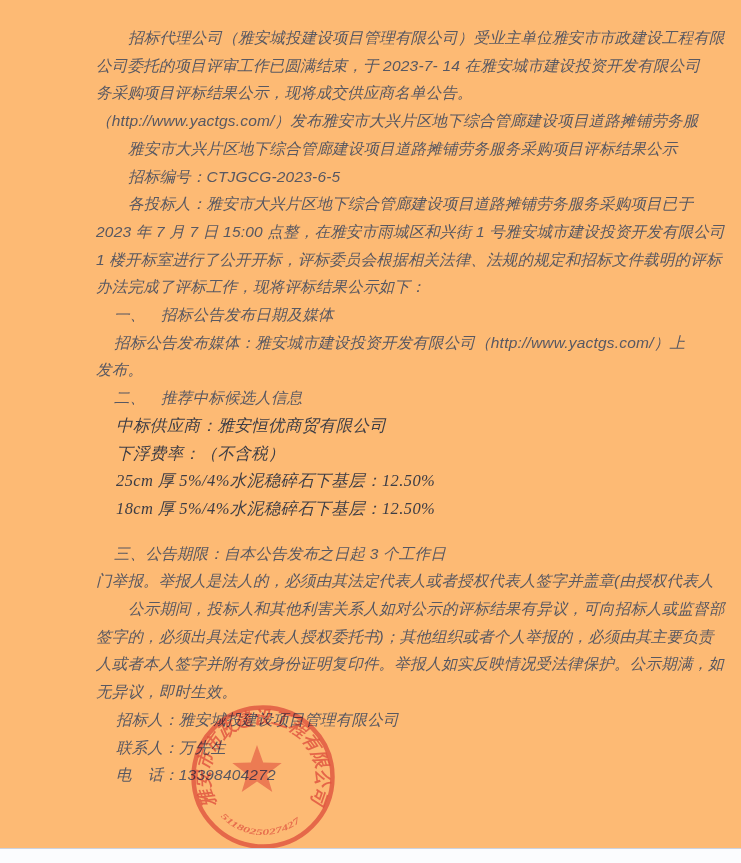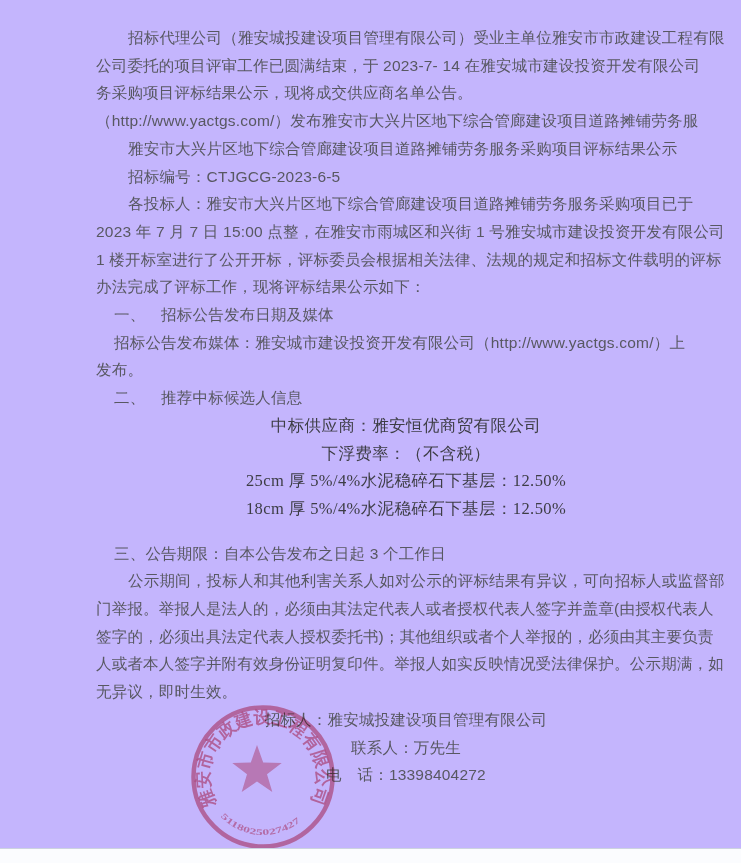--- a/index.html
+++ b/index.html
@@ -6,39 +6,40 @@
   html, body { width: 741px; height: 863px; }
   body {
     font-family: "Liberation Sans", sans-serif;
     background: #ffffff;
     position: relative;
     overflow: hidden;
   }
   .page {
     position: absolute;
     inset: 0;
-    background: #c4b5fd;
+    background: #fdba74;
     overflow: hidden;
+    font-style: italic;
   }
   .text-block {
     position: absolute;
     left: 96px;
     top: 24px;
     width: 600px;
   }
   .line {
     font-size: 15.5px;
     line-height: 27.7px;
     color: #585862;
     letter-spacing: 0.2px;
     white-space: nowrap;
   }
   .indent      { padding-left: 32px; }
   .indent-list { padding-left: 18px; }
-  .indent-sm   { padding-left: 20px; text-align: center; }
+  .indent-sm   { padding-left: 20px; }
   .gap-before  { margin-top: 17px; }
   .serif {
     font-family: "Liberation Serif", serif;
     font-size: 16.5px;
     color: #3d3d45;
     letter-spacing: 0.4px;
   }
   .seal {
     position: absolute;
     left: 183px;
@@ -86,22 +87,22 @@
       <p class="line">办法完成了评标工作，现将评标结果公示如下：</p>
       <p class="line indent-list">一、　招标公告发布日期及媒体</p>
       <p class="line indent-list">招标公告发布媒体：雅安城市建设投资开发有限公司（http://www.yactgs.com/）上</p>
       <p class="line">发布。</p>
       <p class="line indent-list">二、　推荐中标候选人信息</p>
       <p class="line indent-sm serif">中标供应商：雅安恒优商贸有限公司</p>
       <p class="line indent-sm serif">下浮费率：（不含税）</p>
       <p class="line indent-sm serif">25cm 厚 5%/4%水泥稳碎石下基层：12.50%</p>
       <p class="line indent-sm serif">18cm 厚 5%/4%水泥稳碎石下基层：12.50%</p>
       <p class="line indent-list gap-before">三、公告期限：自本公告发布之日起 3 个工作日</p>
+      <p class="line">门举报。举报人是法人的，必须由其法定代表人或者授权代表人签字并盖章(由授权代表人</p>
       <p class="line indent">公示期间，投标人和其他利害关系人如对公示的评标结果有异议，可向招标人或监督部</p>
-      <p class="line">门举报。举报人是法人的，必须由其法定代表人或者授权代表人签字并盖章(由授权代表人</p>
       <p class="line">签字的，必须出具法定代表人授权委托书)；其他组织或者个人举报的，必须由其主要负责</p>
       <p class="line">人或者本人签字并附有效身份证明复印件。举报人如实反映情况受法律保护。公示期满，如</p>
       <p class="line">无异议，即时生效。</p>
       <p class="line indent-sm">招标人：雅安城投建设项目管理有限公司</p>
       <p class="line indent-sm">联系人：万先生</p>
       <p class="line indent-sm">电　话：13398404272</p>
     </div>
 
   <svg class="seal" width="160" height="160" viewBox="0 0 160 160" aria-hidden="true">
     <defs>

